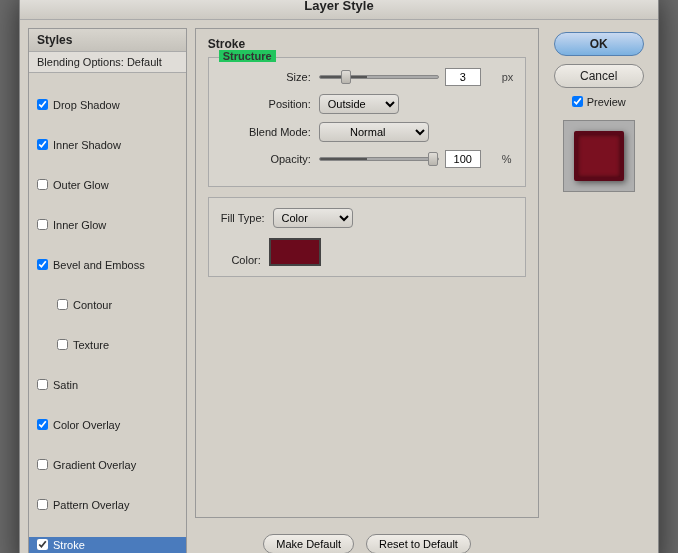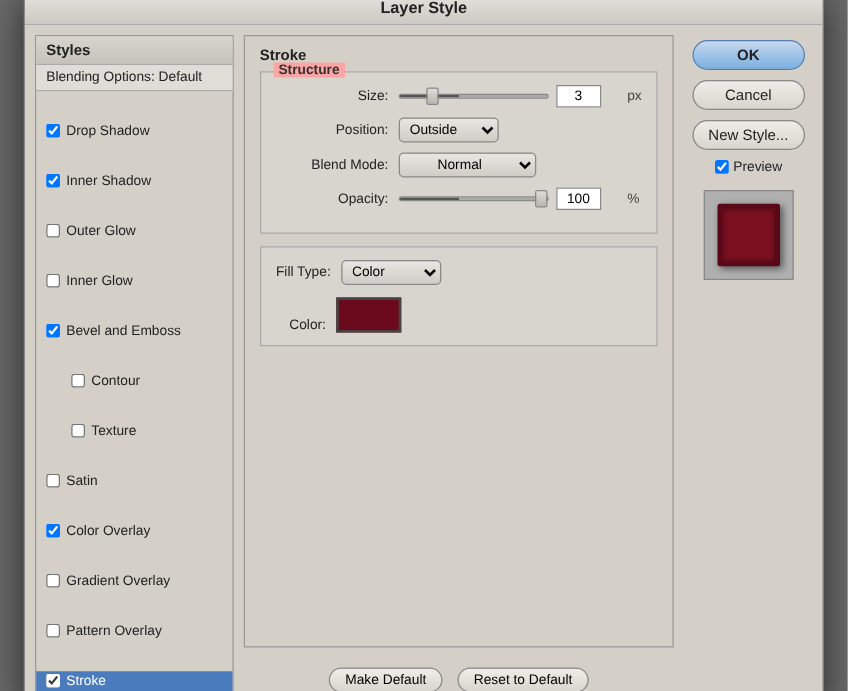--- a/index.html
+++ b/index.html
@@ -122,21 +122,21 @@
       padding: 10px 12px 10px;
       margin-bottom: 10px;
       background: #d8d5ce;
       position: relative;
     }
 
     .structure-label {
       position: absolute;
       top: -8px;
       left: 10px;
-      background: #fca5a5;
+      background: #22c55e;
       padding: 0 4px;
       font-size: 11px;
       font-weight: bold;
       color: #333;
     }
 
     .form-row {
       display: flex;
       align-items: center;
       margin-bottom: 8px;
@@ -472,23 +472,20 @@
       </div>
     </div>
 
     <div class="right-panel">
       <button class="mac-button primary">
         <span>OK</span>
       </button>
       <button class="mac-button">
         <span>Cancel</span>
       </button>
-      <button class="mac-button new-style">
-        <span>New Style...</span>
-      </button>
       <div class="preview-label">
         <input type="checkbox" class="preview-checkbox" checked="" style="">
         <span>Preview</span>
       </div>
       <div class="preview-box">
         <div class="preview-inner"></div>
       </div>
     </div>
 
   </div>

